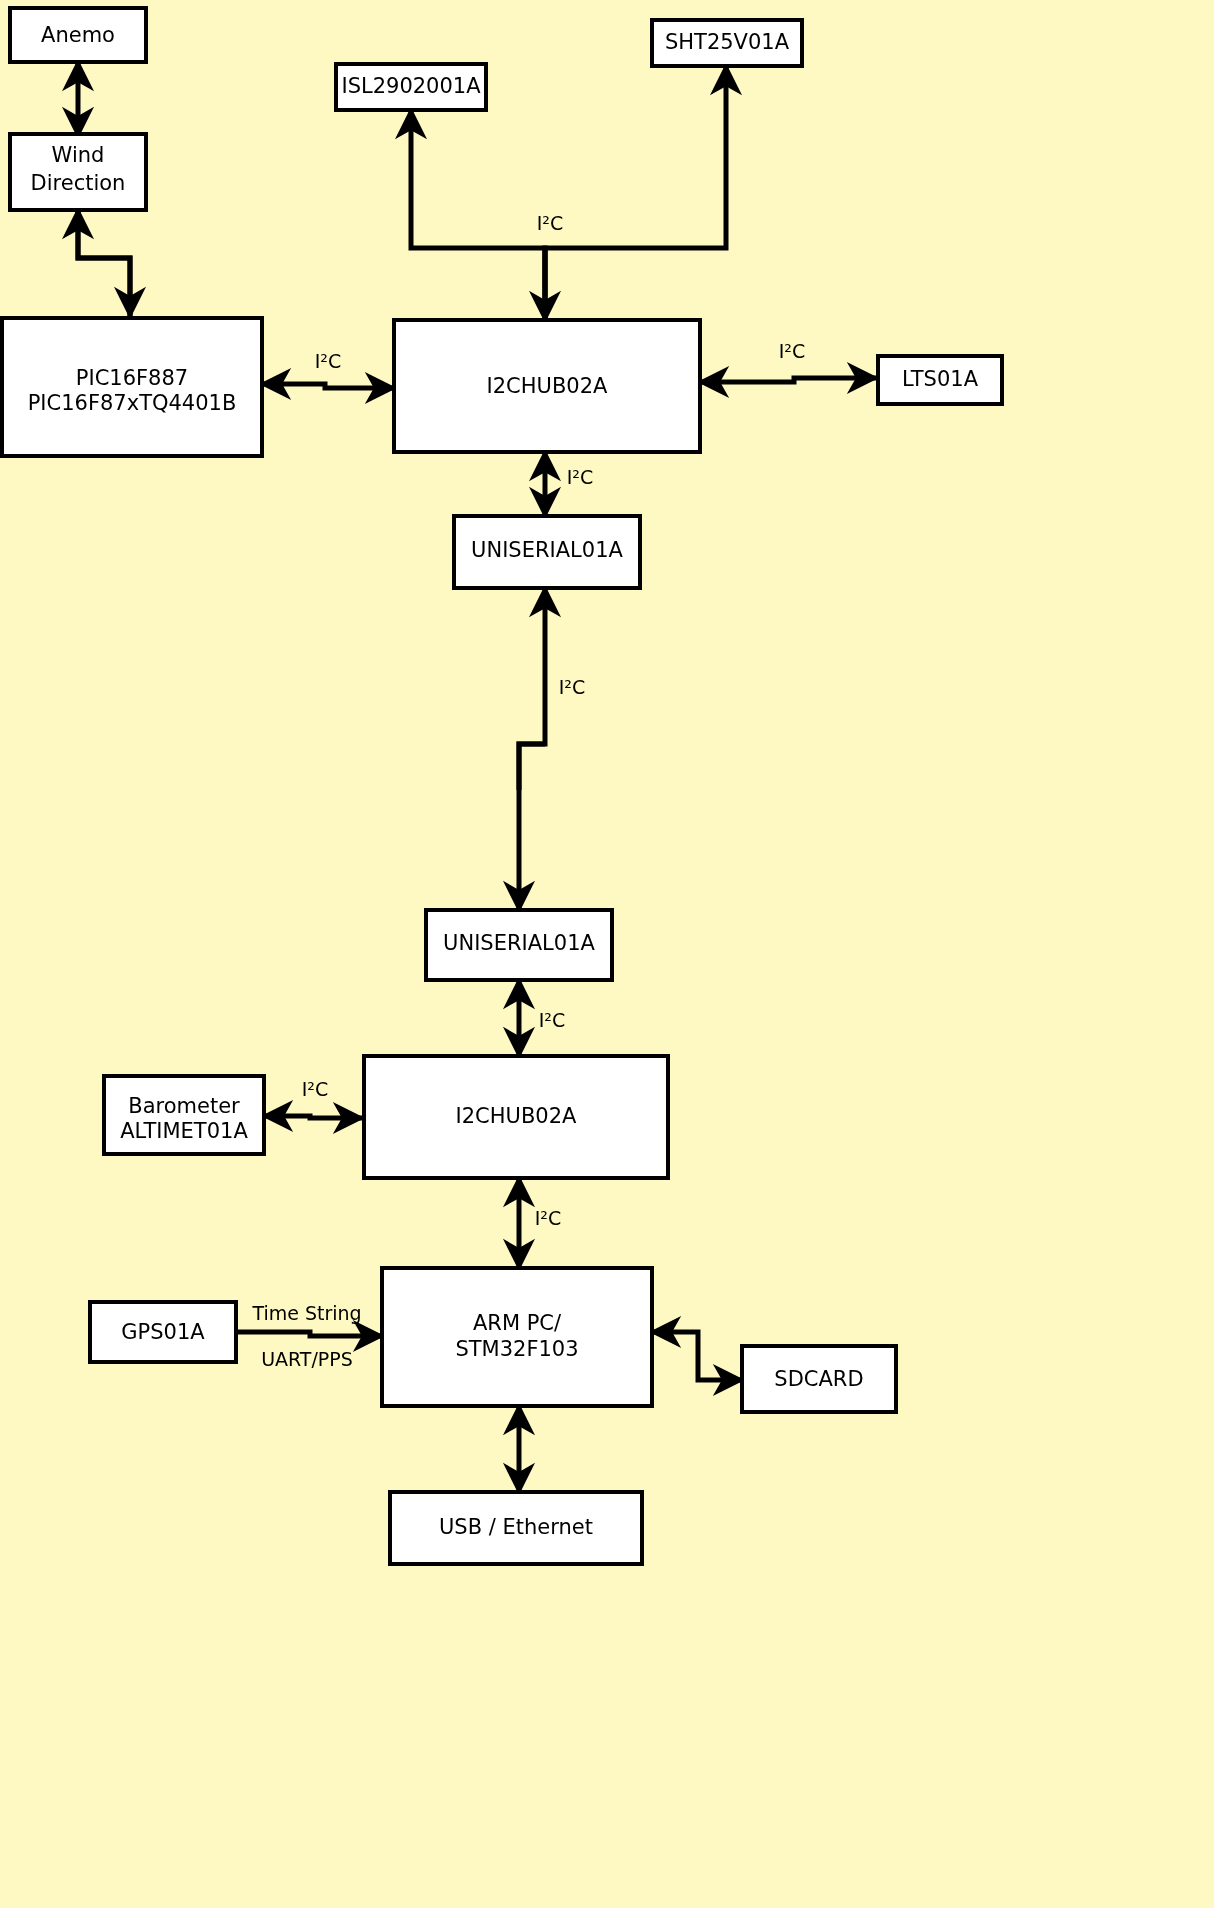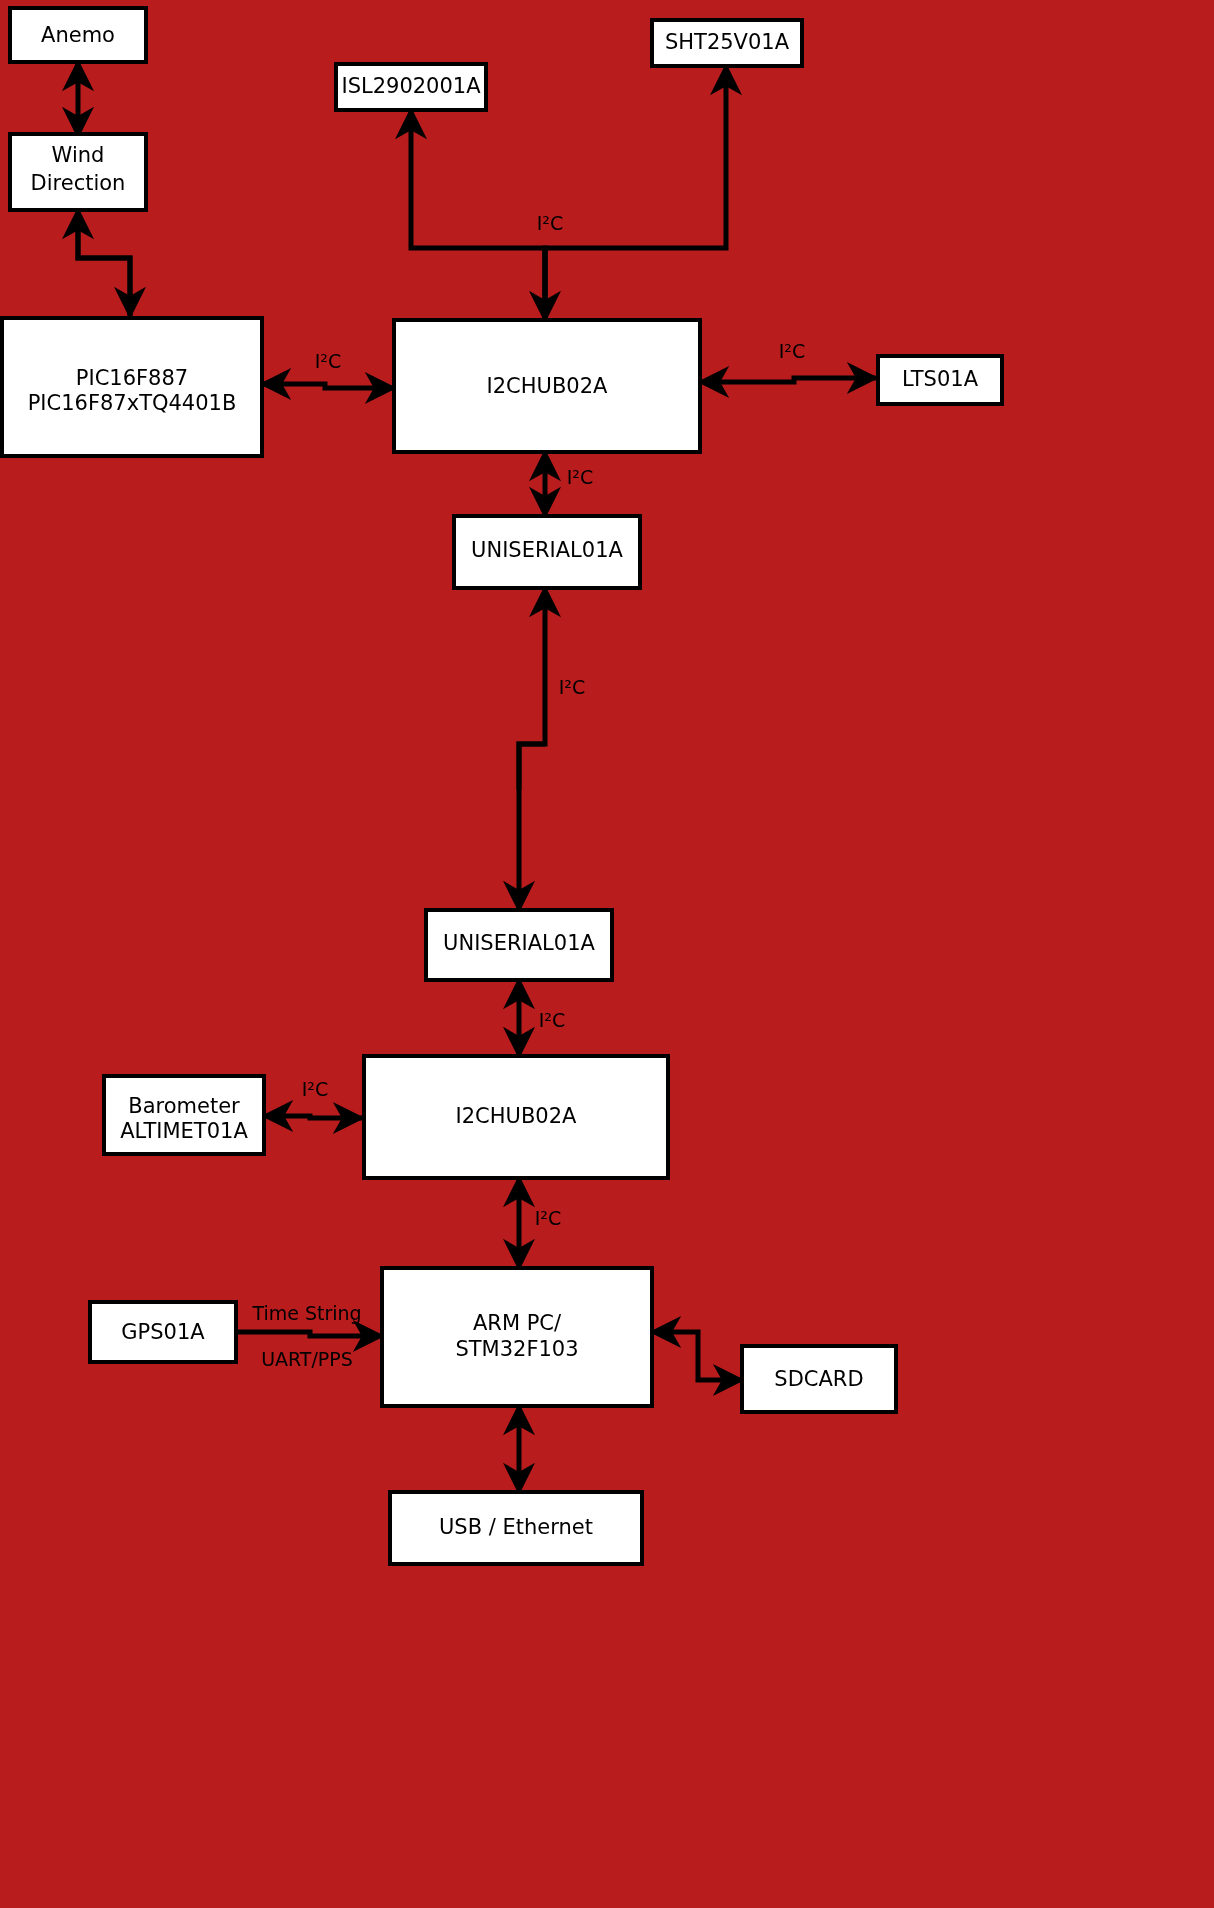--- a/index.html
+++ b/index.html
@@ -7,21 +7,21 @@
     padding: 0;
     background: #ffffff;
   }
   body {
     font-family: "DejaVu Sans", "Liberation Sans", sans-serif;
   }
   #diagram-root {
     position: relative;
     width: 1214px;
     height: 1908px;
-    background: #b91c1c;
+    background: #fef9c3;
     overflow: hidden;
   }
   svg.canvas {
     position: absolute;
     top: 0;
     left: 0;
     width: 1214px;
     height: 1908px;
   }
   .blk {

